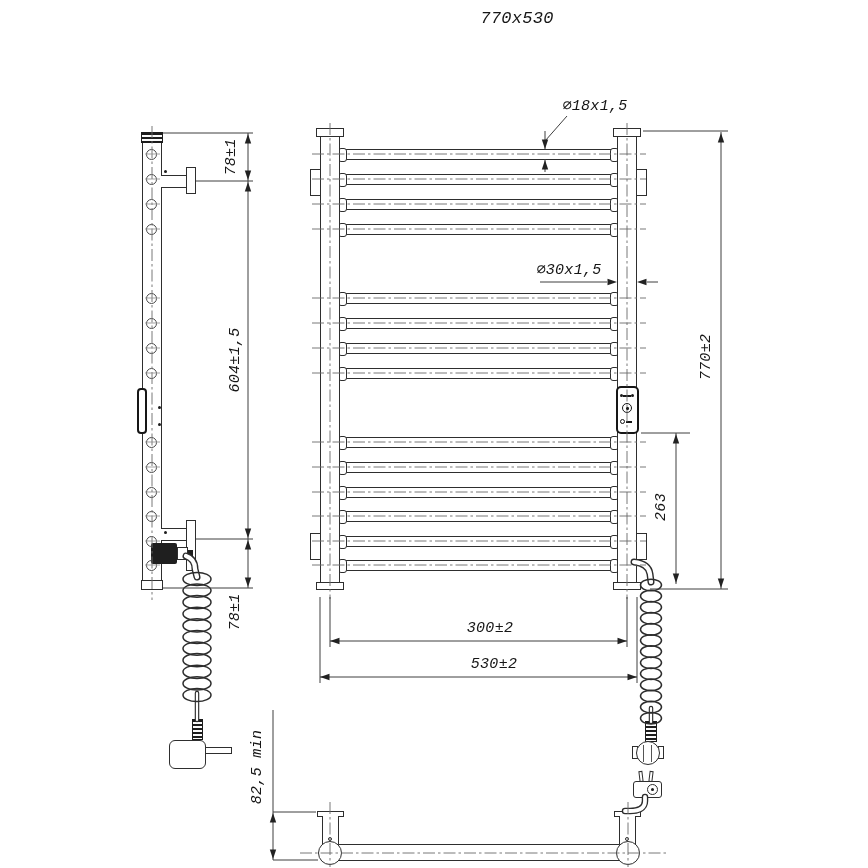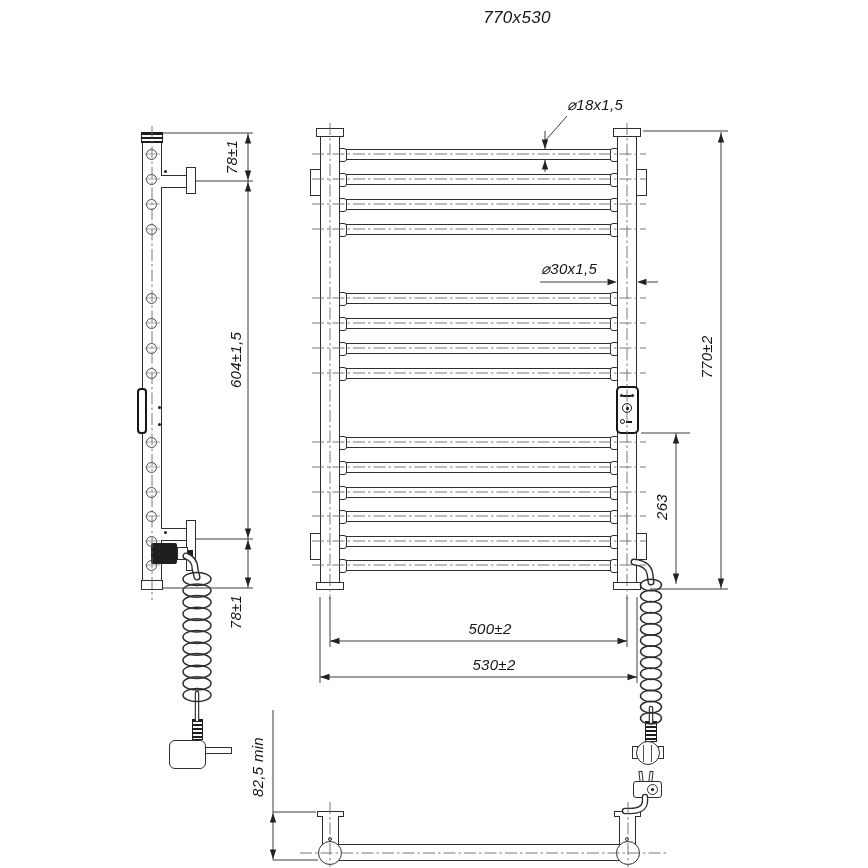--- a/index.html
+++ b/index.html
@@ -1,17 +1,17 @@
 <!DOCTYPE html>
 <html><head>
 <meta charset="utf-8">
 <style>
   html,body{margin:0;padding:0;background:#fff;}
   #canvas{position:relative;width:736px;height:868px;background:#fff;overflow:hidden;
-          font-family:Liberation Sans, sans-serif;color:#1a1a1a;}
+          font-family:Liberation Mono, monospace;color:#1a1a1a;}
   .abs{position:absolute;box-sizing:border-box;}
   .outl{border:1.4px solid #2e2e2e;background:#fff;}
   .thin{border:1.2px solid #2e2e2e;background:#fff;}
   .rung{position:absolute;box-sizing:border-box;left:338px;width:281px;height:11px;
         border:1.3px solid #2e2e2e;border-radius:5px;background:#fff;}
   .rung::before,.rung::after{content:"";position:absolute;top:-1.5px;width:7px;height:12px;
         border:1.2px solid #2e2e2e;border-radius:3px;background:#fff;}
   .rung::before{left:-1px;}
   .rung::after{right:-1px;}
   .scircle{position:absolute;box-sizing:border-box;left:146px;width:11px;height:11px;
@@ -244,19 +244,19 @@
       <polygon points="637,677 627.5,673.8 627.5,680.2" fill="#222"></polygon>
       <polygon points="273,813 269.8,822.5 276.2,822.5" fill="#222"></polygon>
       <polygon points="273,859 269.8,849.5 276.2,849.5" fill="#222"></polygon>
     </svg>
 
   <div class="lbl title" style="left:517px;top:18px;">770x530</div>
   <div class="lbl" style="left:595px;top:105px;">⌀18x1,5</div>
   <div class="lbl" style="left:569px;top:269px;">⌀30x1,5</div>
   <div class="lbl rot" style="left:706px;top:357px;">770±2</div>
   <div class="lbl rot" style="left:661px;top:507px;">263</div>
-  <div class="lbl" style="left:490px;top:628px;">500±2</div>
+  <div class="lbl" style="left:490px;top:628px;">300±2</div>
   <div class="lbl" style="left:494px;top:664px;text-align:center;">530±2</div>
   <div class="lbl rot" style="left:231px;top:157px;">78±1</div>
   <div class="lbl rot" style="left:235px;top:360px;">604±1,5</div>
   <div class="lbl rot" style="left:235px;top:612px;">78±1</div>
   <div class="lbl rot" style="left:257px;top:767px;">82,5 min</div>
 </div>
 
 </body></html>

